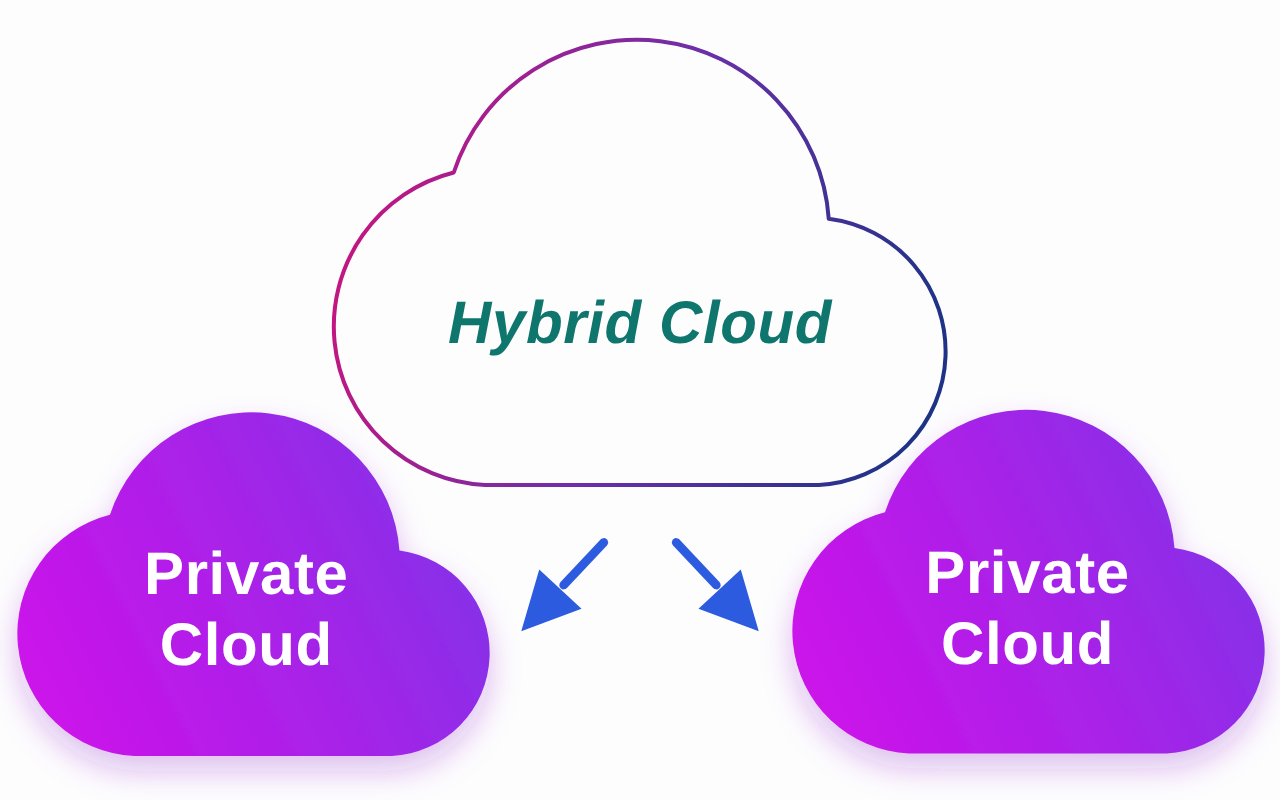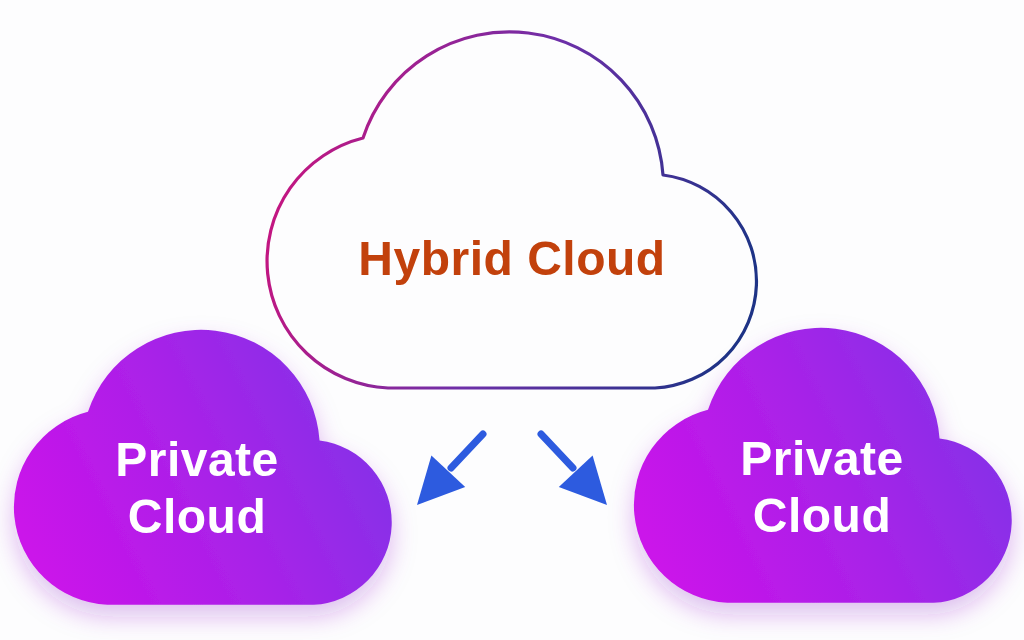--- a/index.html
+++ b/index.html
@@ -83,19 +83,19 @@
       <path d="M483 434 L451 468" fill="none" stroke-width="7" stroke-linecap="round" stroke="#2d5bdf"></path>
       <polygon points="417,505 431.4,455.6 465.2,487" fill="#2d5bdf"></polygon>
     </g>
 
     <g>
       <path d="M541 434 L573 468" fill="none" stroke-width="7" stroke-linecap="round" stroke="#2d5bdf"></path>
       <polygon points="607,505 592.6,455.6 558.8,487" fill="#2d5bdf"></polygon>
     </g>
   </svg>
 
-  <div class="node-label hybrid-label" style="color: #c2410c;">Hybrid Cloud</div>
+  <div class="node-label hybrid-label" style="color: #0f766e; font-style: italic;">Hybrid Cloud</div>
 
   <div class="node-label private-label" style="color: rgb(255, 255, 255); text-align: center;">Private Cloud</div>
 
   <div class="node-label public-label" style="color: rgb(255, 255, 255);">Private Cloud</div>
 
 </div>
 
 </body></html>

